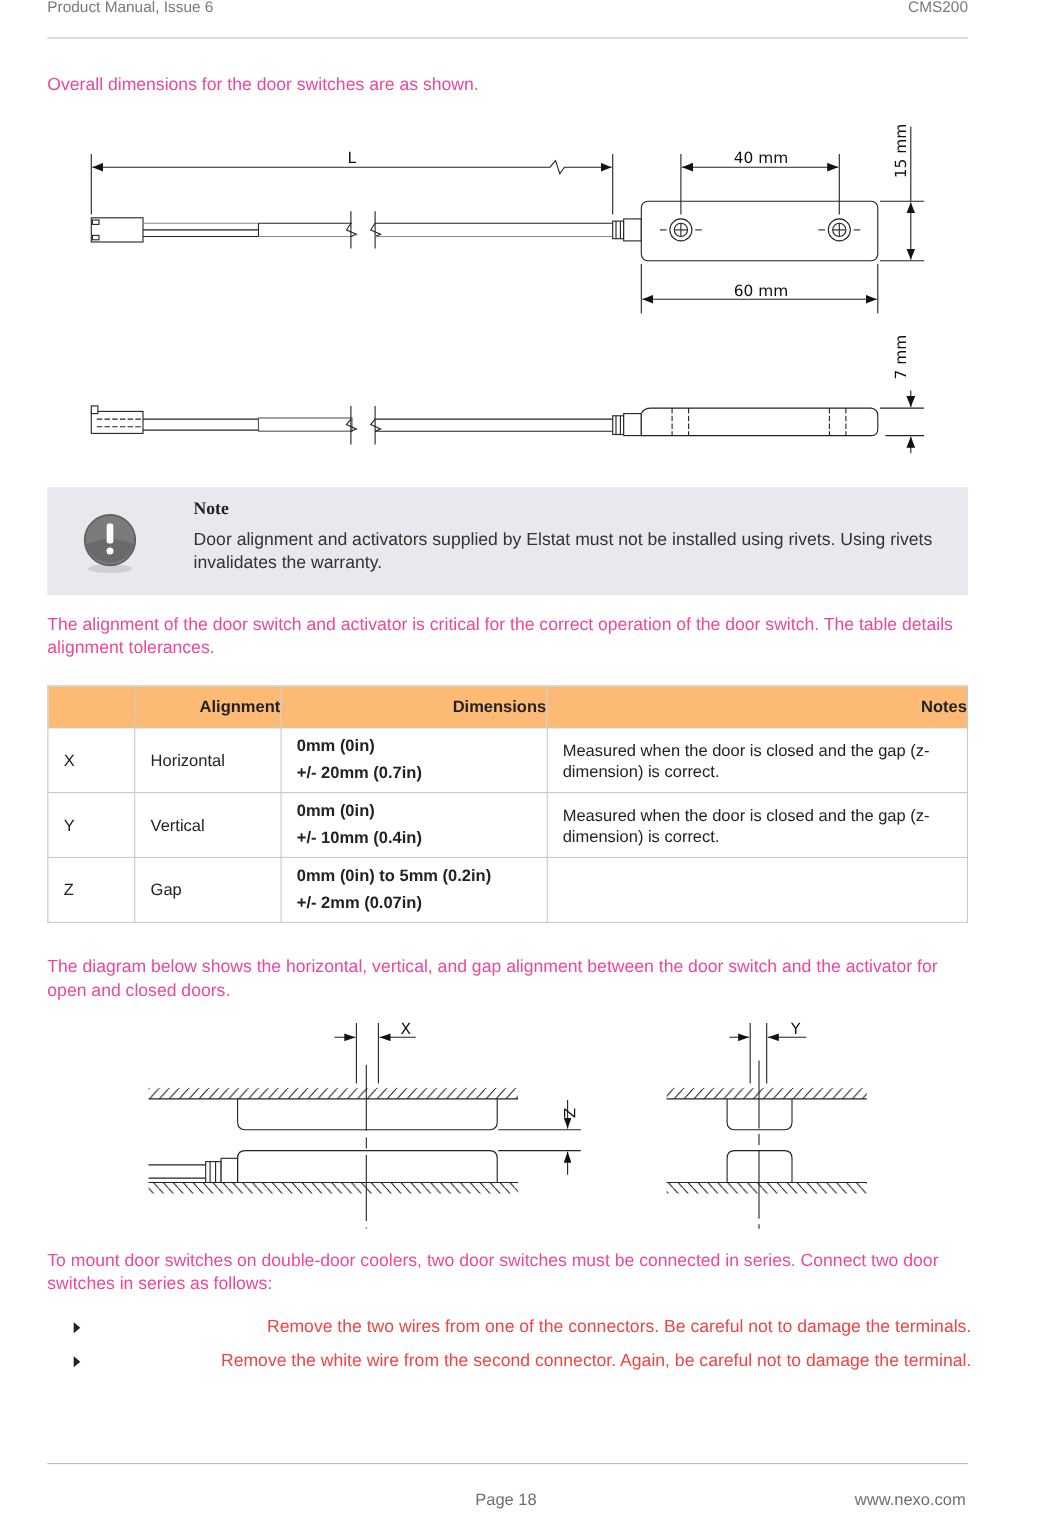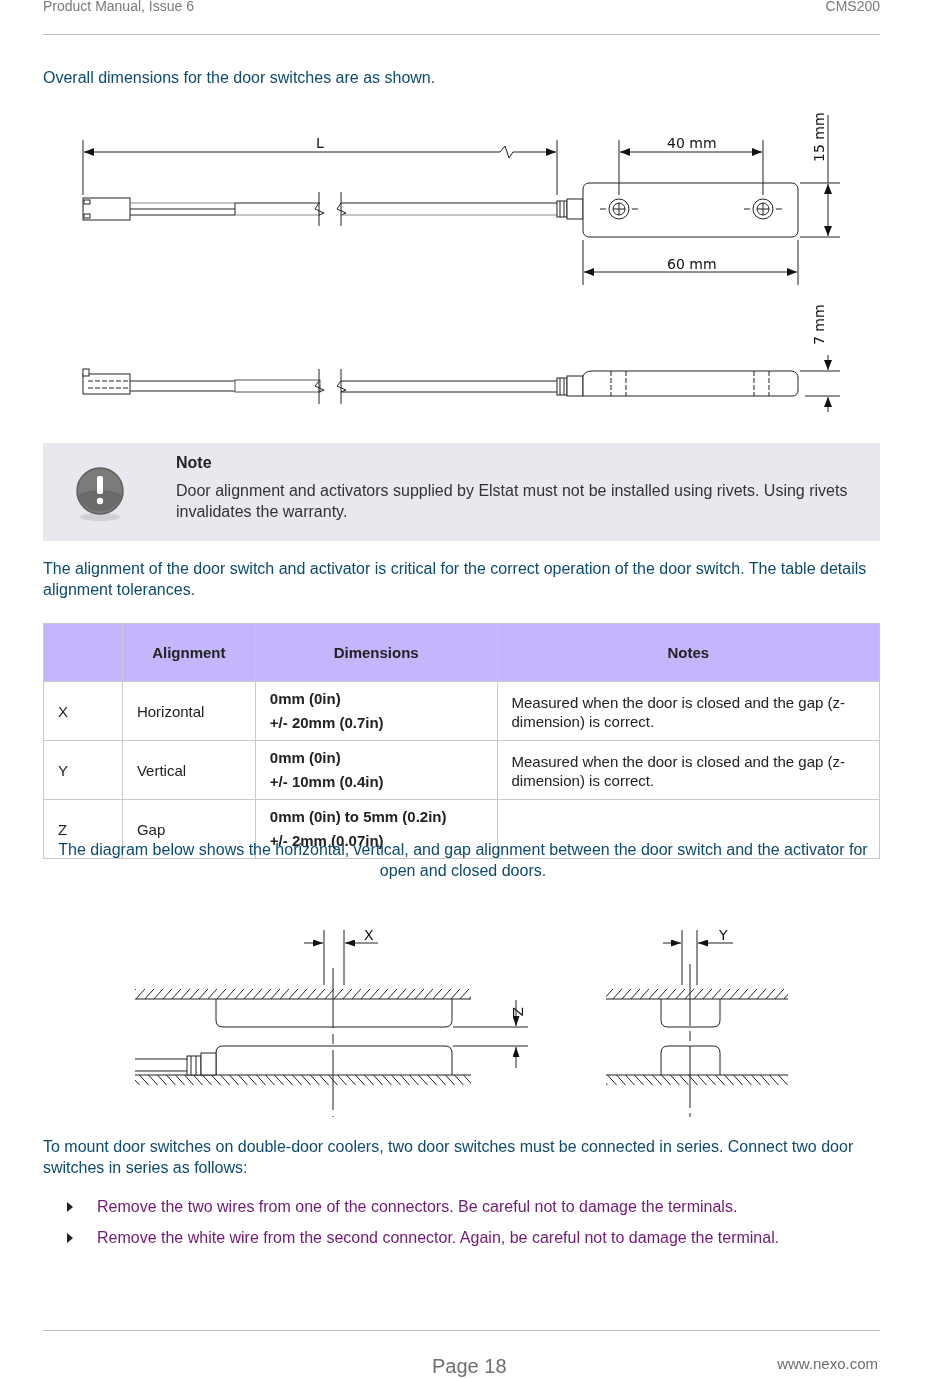--- a/index.html
+++ b/index.html
@@ -3,43 +3,43 @@
 <meta charset="utf-8">
 <style>
   * { box-sizing: border-box; margin: 0; padding: 0; }
   html, body { width: 950px; height: 1378px; background: #ffffff; }
   body { position: relative; font-family: "DejaVu Sans", "Liberation Sans", sans-serif; color: #333333; overflow: hidden; }
 
   .header-left { position: absolute; left: 43px; top: -2px; font-size: 14px; color: #7a7a7a; font-family: "Liberation Sans", sans-serif; }
   .header-right { position: absolute; right: 70px; top: -2px; font-size: 14px; color: #7a7a7a; font-family: "Liberation Sans", sans-serif; }
   .header-rule { position: absolute; left: 43px; width: 837px; top: 34px; height: 1px; background: #bdbdbd; }
 
-  .para { position: absolute; left: 43px; width: 840px; font-size: 16px; line-height: 21px; color: #0c4a6e; font-family: "Liberation Sans", sans-serif; }
+  .para { position: absolute; left: 43px; width: 840px; font-size: 16px; line-height: 21px; color: #ec4899; font-family: "Liberation Sans", sans-serif; }
 
   .figure { position: absolute; }
 
   .note-box { position: absolute; left: 43px; top: 443px; width: 837px; height: 98px; background: #e8e9ee; }
   .note-icon { position: absolute; left: 32px; top: 24px; width: 50px; height: 56px; }
-  .note-title { position: absolute; left: 133px; top: 11px; font-size: 16px; font-weight: bold; color: #222; font-family: Liberation Sans, sans-serif; }
+  .note-title { position: absolute; left: 133px; top: 11px; font-size: 16px; font-weight: bold; color: #222; font-family: Liberation Serif, serif; }
   .note-text { position: absolute; left: 133px; top: 37px; width: 690px; font-size: 16px; line-height: 21px; color: #333; font-family: "Liberation Sans", sans-serif; }
 
   table.align { position: absolute; left: 43px; top: 623px; width: 837px; border-collapse: collapse; font-size: 15px; font-family: "Liberation Sans", sans-serif; color: #222; }
   table.align th, table.align td { border: 1px solid #c9c9c9; vertical-align: middle; }
-  table.align th { background: #c4b5fd; height: 58px; font-weight: bold; text-align: center; font-size: 15px; }
+  table.align th { background: #fdba74; height: 38px; font-weight: bold; text-align: right; font-size: 15px; }
   table.align td { height: 59px; padding-left: 14px; }
   table.align td.dims { line-height: 24px; font-weight: bold; }
   table.align td.notes { line-height: 19px; vertical-align: top; padding-top: 11px; }
   .col1 { width: 79px; } .col2 { width: 133px; } .col3 { width: 242px; } .col4 { width: 383px; }
 
-  .bullets { position: absolute; left: 43px; top: 1196px; width: 840px; list-style: none; font-size: 16px; line-height: 21px; font-family: "Liberation Sans", sans-serif; color: #701a75; }
+  .bullets { position: absolute; left: 43px; top: 1196px; width: 840px; list-style: none; font-size: 16px; line-height: 21px; font-family: "Liberation Sans", sans-serif; color: #ef4444; text-align: right; }
   .bullets li { position: relative; padding-left: 54px; margin-bottom: 10px; }
   .bullets li .tri { position: absolute; left: 24px; top: 6px; width: 0; height: 0; border-top: 5px solid transparent; border-bottom: 5px solid transparent; border-left: 6px solid #222; }
 
   .footer-rule { position: absolute; left: 43px; width: 837px; top: 1330px; height: 1px; background: #bdbdbd; }
-  .footer-page { position: absolute; left: 432px; top: 1355px; font-size: 20px; color: #6e6e6e; font-family: "Liberation Sans", sans-serif; }
+  .footer-page { position: absolute; left: 432px; top: 1355px; font-size: 15px; color: #6e6e6e; font-family: "Liberation Sans", sans-serif; }
   .footer-url { position: absolute; right: 72px; top: 1355px; font-size: 15px; color: #6e6e6e; font-family: "Liberation Sans", sans-serif; margin-left: 12px; }
 
   svg text { font-family: "DejaVu Sans", sans-serif; }
 </style>
 </head>
 <body>
 
 <div class="header-left">Product Manual, Issue 6</div>
 <div class="header-right">CMS200</div>
 <div class="header-rule"></div>
@@ -196,21 +196,21 @@
       <td>Gap</td>
       <td class="dims">
         <div>0mm (0in) to 5mm (0.2in)</div>
         <div>+/- 2mm (0.07in)</div>
       </td>
       <td class="notes"></td>
     </tr>
   </tbody>
 </table>
 
-<p class="para" style="top:839px;text-align:center;">The diagram below shows the horizontal, vertical, and gap alignment between the door switch and the activator for open and closed doors.</p>
+<p class="para" style="top:869px;">The diagram below shows the horizontal, vertical, and gap alignment between the door switch and the activator for open and closed doors.</p>
 
 <svg class="figure" style="left:0; top:920px;" width="950" height="205" viewBox="0 920 950 205">
   <defs>
     <pattern id="hatchR" patternUnits="userSpaceOnUse" width="9" height="10">
       <line x1="0" y1="10" x2="9" y2="0" stroke="#222" stroke-width="1"></line>
     </pattern>
     <pattern id="hatchL" patternUnits="userSpaceOnUse" width="9" height="10">
       <line x1="0" y1="0" x2="9" y2="10" stroke="#222" stroke-width="1"></line>
     </pattern>
     <marker id="a2" markerWidth="10" markerHeight="7" refX="10" refY="3.5" orient="auto" markerUnits="userSpaceOnUse">

